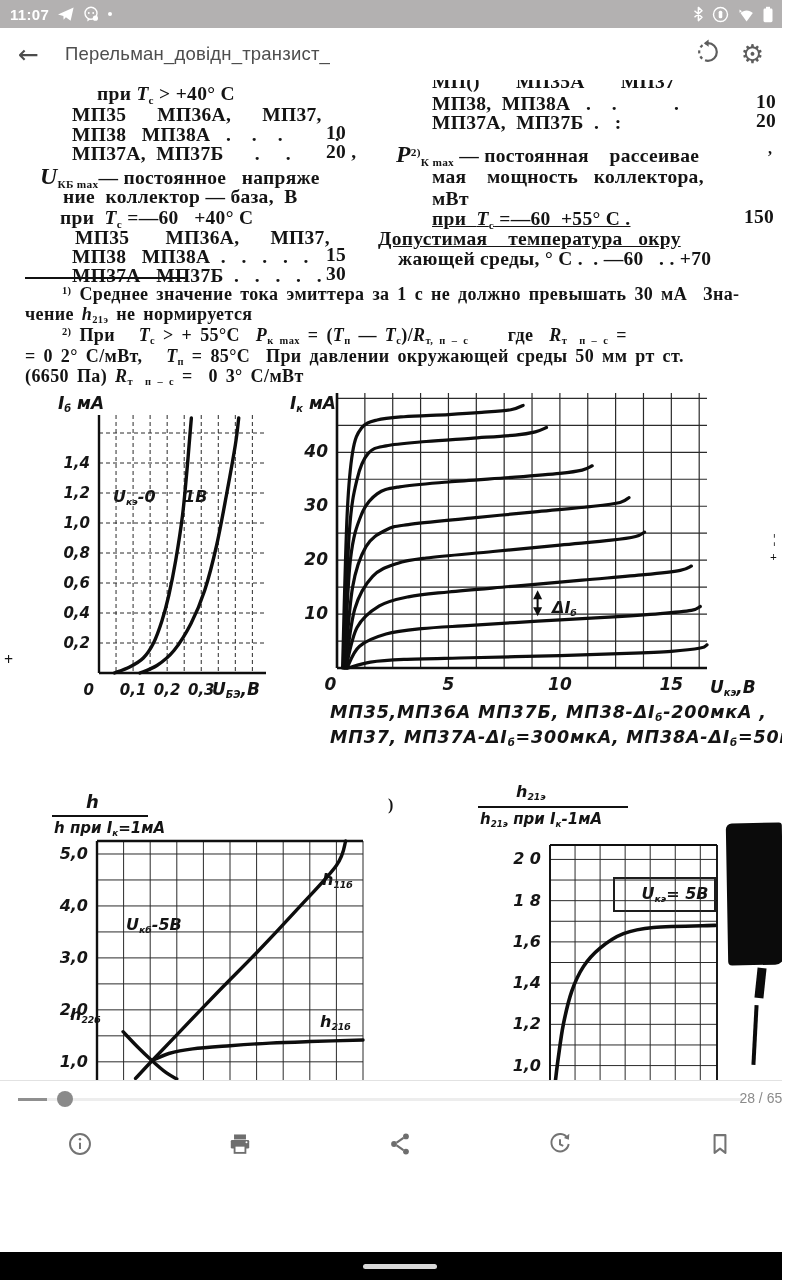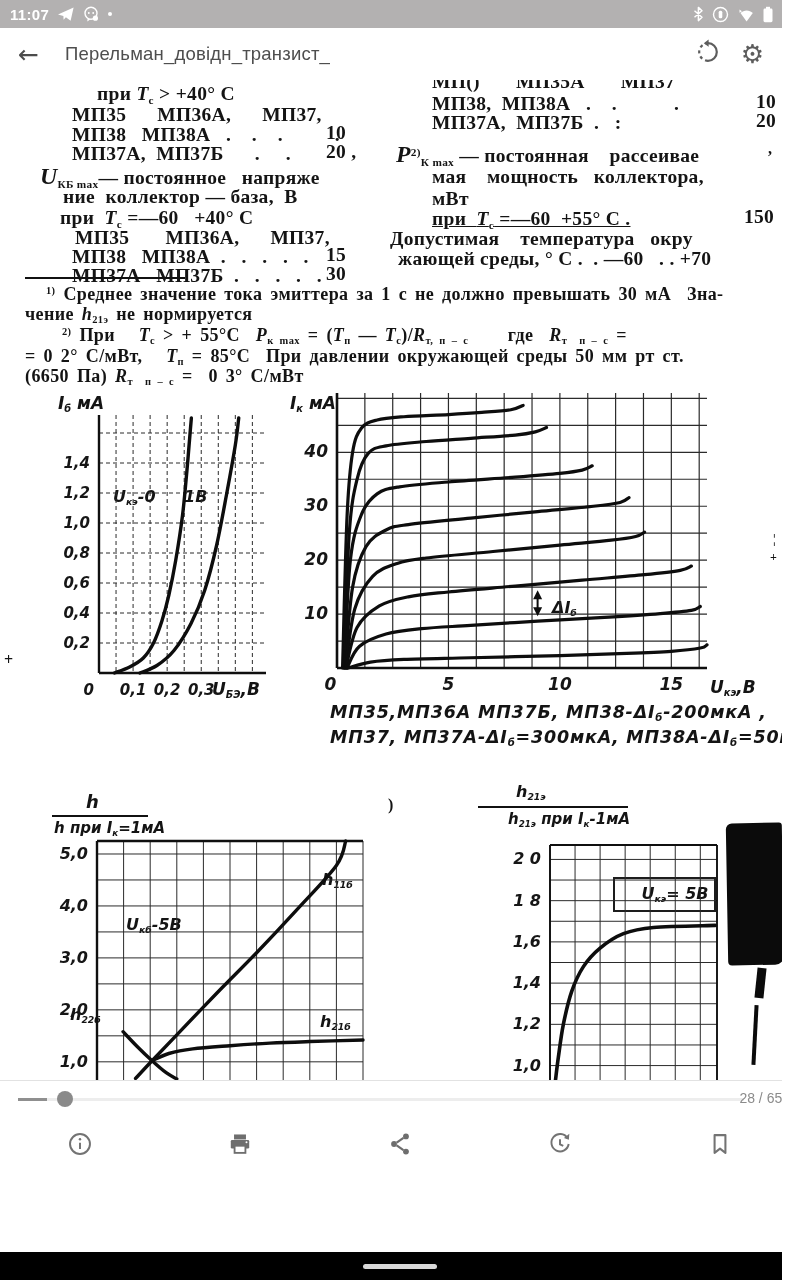--- a/index.html
+++ b/index.html
@@ -132,45 +132,45 @@
         <div class="ln t" style="left: 432px; top: -9px;"><span>МП()       МП35А       МП37</span></div>
         <div class="ln t" style="left: 432px; top: 13px;"><span>МП38,  МП38А   .    .           .</span></div>
         <div class="ln t" style="left: 756px; top: 11px;"><span>10</span></div>
         <div class="ln t" style="left: 432px; top: 32px; text-align: center;"><span>МП37А,  МП37Б  .   :</span></div>
         <div class="ln t" style="left: 756px; top: 30px;"><span>20</span></div>
         <div class="ln t" style="left: 396px; top: 61px;"><span class="big">P</span><span class="sup">2)</span><span class="sub">К max</span><span> — постоянная    рассеивае</span></div>
         <div class="ln t" style="left: 432px; top: 86px;"><span>мая    мощность   коллектора,</span></div>
         <div class="ln t" style="left: 432px; top: 108px;"><span>мВт</span></div>
         <div class="ln t" style="left: 432px; top: 128px; text-decoration: underline;"><span>при  </span><span class="bi">T</span><span class="sub">с</span><span> =—60  +55° C .</span></div>
         <div class="ln t" style="left: 744px; top: 126px;"><span>150</span></div>
-        <div class="ln t" style="left: 390px; top: 148px;"><span>Допустимая    температура   окру</span></div>
+        <div class="ln t" style="left: 378px; top: 148px; text-decoration: underline;"><span>Допустимая    температура   окру</span></div>
         <div class="ln t" style="left: 398px; top: 168px;"><span>жающей среды, ° C .  . —60   . . +70</span></div>
         <div class="ln rule" style="left: 25px; top: 197px; width: 160px;"></div>
-        <div class="ln fn" style="left: 46px; top: 204px; text-align: right;"><span class="sup">1)</span><span> Среднее значение тока эмиттера за 1 с не должно превышать 30 мА  Зна-</span></div>
+        <div class="ln fn" style="left: 62px; top: 204px; text-align: right;"><span class="sup">1)</span><span> Среднее значение тока эмиттера за 1 с не должно превышать 30 мА  Зна-</span></div>
         <div class="ln fn" style="left: 25px; top: 224px;"><span>чение </span><span class="bi">h</span><span class="sub">21э</span><span> не нормируется</span></div>
         <div class="ln fn" style="left: 62px; top: 245px;"><span class="sup">2)</span><span> При   </span><span class="bi">T</span><span class="sub">с</span><span> &gt; + 55°C  </span><span class="bi">P</span><span class="sub">к max</span><span> = (</span><span class="bi">T</span><span class="sub">п</span><span> — </span><span class="bi">T</span><span class="sub">с</span><span>)/</span><span class="bi">R</span><span class="sub">т, п – с</span><span>     где  </span><span class="bi">R</span><span class="sub">т  п – с</span><span> =</span></div>
         <div class="ln fn" style="left: 25px; top: 266px;"><span>= 0 2° С/мВт,   </span><span class="bi">T</span><span class="sub">п</span><span> = 85°С  При давлении окружающей среды 50 мм рт ст.</span></div>
         <div class="ln fn" style="left: 25px; top: 286px;"><span>(6650 Па) </span><span class="bi">R</span><span class="sub">т  п – с</span><span> =  0 3° С/мВт</span></div>
         <div class="ln clab" style="left: 58px; top: 313px; font-size: 17px;"><span class="bi">I</span><span class="sub">б</span><span> мА</span></div>
         <div class="ln clab" style="left: 113px; top: 407px;"><span class="bi">U</span><span class="sub">кэ</span><span>-0</span></div>
         <div class="ln clab" style="left: 184px; top: 407px;"><span>1В</span></div>
         <div class="ln clab" style="left: 212px; top: 599px; font-size: 17px;"><span class="bi">U</span><span class="sub">БЭ</span><span>,В</span></div>
         <div class="ln clab" style="left: 290px; top: 313px; font-size: 17px;"><span class="bi">I</span><span class="sub">к</span><span> мА</span></div>
         <div class="ln clab" style="left: 662px; top: 597px; font-size: 17px; margin-left: 48px;"><span class="bi">U</span><span class="sub">кэ</span><span>,В</span></div>
         <div class="ln clab" style="left: 552px; top: 518px;"><span>ΔI</span><span class="sub">б</span></div>
         <div class="ln clab" style="left: 322px; top: 790px;"><span class="bi">h</span><span class="sub">11б</span></div>
         <div class="ln clab" style="left: 320px; top: 932px;"><span class="bi">h</span><span class="sub">21б</span></div>
         <div class="ln clab" style="left: 70px; top: 925px;"><span class="bi">h</span><span class="sub">22б</span></div>
         <div class="ln clab" style="left: 126px; top: 835px;"><span class="bi">U</span><span class="sub">кб</span><span>-5В</span></div>
         <div class="ln clab" style="left: 86px; top: 711px; font-size: 18px;"><span class="bi">h</span></div>
         <div class="ln rule" style="left: 52px; top: 735px; width: 96px;"></div>
         <div class="ln clab" style="left: 54px; top: 739px; font-size: 15px;"><span class="bi">h</span><span> при </span><span class="bi">I</span><span class="sub">к</span><span>=1мА</span></div>
         <div class="ln clab" style="left: 516px; top: 702px; font-size: 16px;"><span class="bi">h</span><span class="sub">21э</span></div>
         <div class="ln rule" style="left: 478px; top: 726px; width: 150px;"></div>
-        <div class="ln clab" style="left: 480px; top: 730px; font-size: 15px; margin-left: 28px;"><span class="bi">h</span><span class="sub">21э</span><span> при </span><span class="bi">I</span><span class="sub">к</span><span>-1мА</span></div>
+        <div class="ln clab" style="left: 480px; top: 730px; font-size: 15px;"><span class="bi">h</span><span class="sub">21э</span><span> при </span><span class="bi">I</span><span class="sub">к</span><span>-1мА</span></div>
         <div class="ln lbox" style="left: 613px; top: 797px; width: 78px; padding-left: 21px;"><span class="bi">U</span><span class="sub">кэ</span><span>= 5В</span></div>
         <div class="ln cap" style="left: 330px; top: 622px;"><span>МП35,МП36А МП37Б, МП38-ΔI</span><span class="sub">б</span><span>-200мкА ,</span></div>
         <div class="ln cap" style="left: 330px; top: 647px;"><span>МП37, МП37А-ΔI</span><span class="sub">б</span><span>=300мкА, МП38А-ΔI</span><span class="sub">б</span><span>=50мкА</span></div>
         <div class="ln mark" style="left: 4px; top: 571px;"><span>+</span></div>
         <div class="ln mark" style="left: 388px; top: 716px;"><span>)</span></div>
         <div class="ln mark" style="left: 768px; top: 60px;"><span>,</span></div>
         <div class="ln mark" style="left: 773px; top: 452px; font-size: 12px;"><span>¦</span></div>
         <div class="ln mark" style="left: 770px; top: 470px; font-size: 12px;"><span>+</span></div>
       </div>
 

